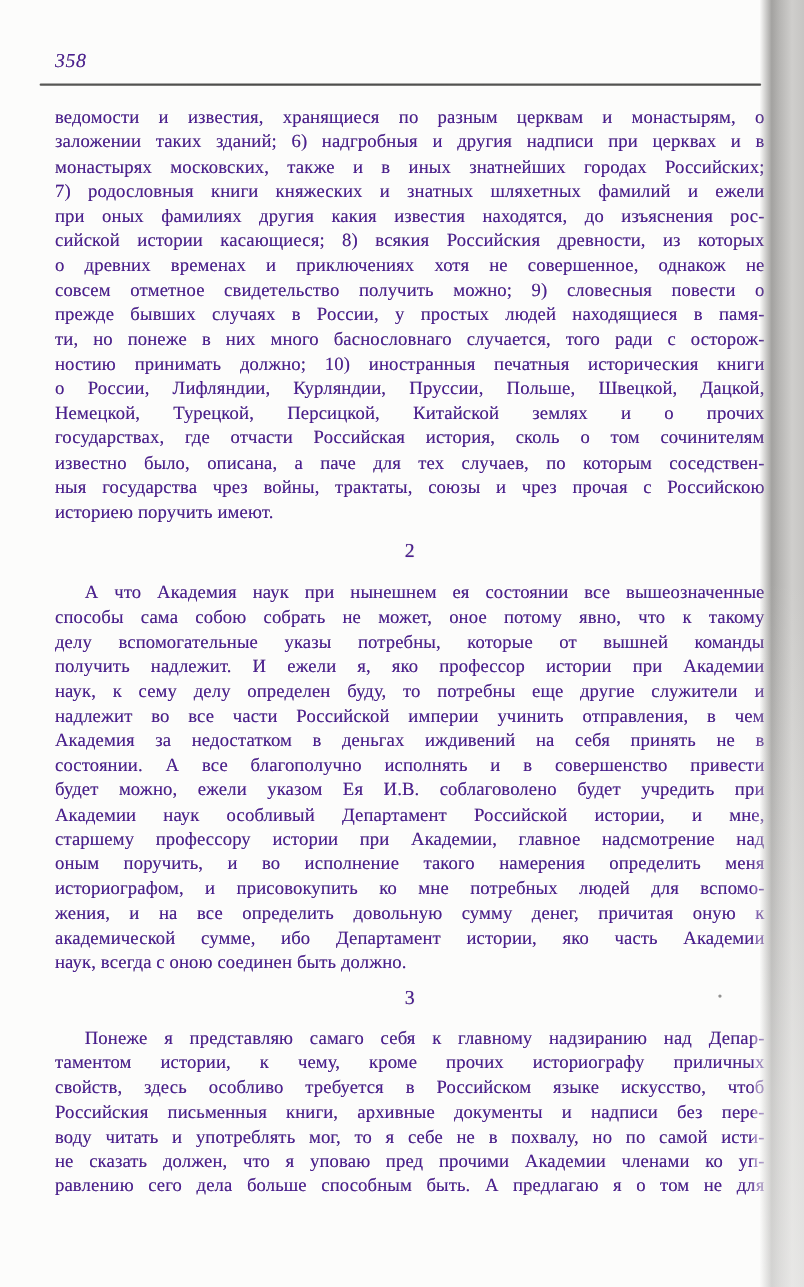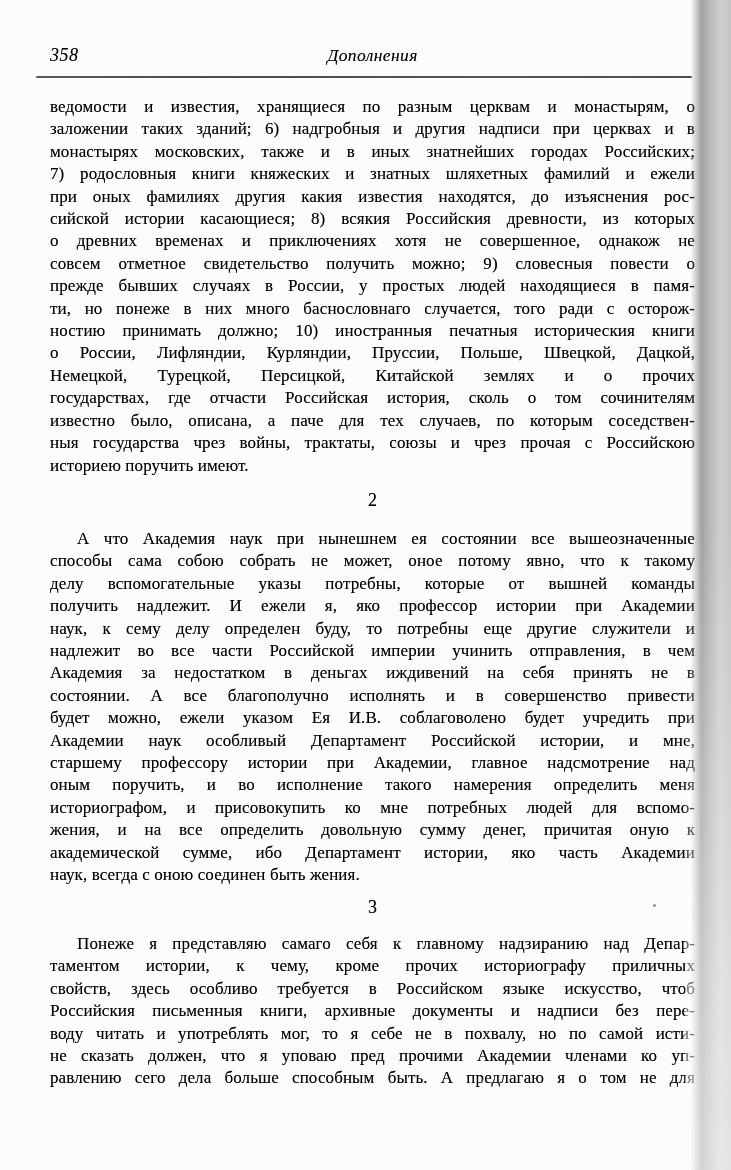--- a/index.html
+++ b/index.html
@@ -7,21 +7,21 @@
     padding: 0;
     background: #fcfcfb;
   }
   .page {
     position: relative;
     width: 731px;
     height: 1170px;
     background: #fcfcfb;
     overflow: hidden;
     font-family: "Liberation Serif", serif;
-    color: #000000;
+    color: #4c1d95;
   }
   
   .page-number {
     position: absolute;
     left: 50px;
     top: 45px;
     font-size: 18px;
     font-style: italic;
     letter-spacing: 0.5px;
     text-shadow: 0 0 0.6px rgba(46,45,43,0.5);
@@ -109,21 +109,20 @@
       linear-gradient(90deg, rgba(252,252,251,0) 0%, rgba(252,252,251,0) 12%, #a3a2a0 36%, #b7b6b4 52%, #cfcecc 76%, #c6c5c3 100%);
   }
 </style>
 </head>
 <body>
 
 <div class="page">
 
   <div class="page-number">358</div>
 
-  <div class="running-title">Дополнения</div>
 
   <div class="header-rule"></div>
 
   <div class="para p1">
       <div class="line">ведомости и известия, хранящиеся по разным церквам и монастырям, о</div>
       <div class="line">заложении таких зданий; 6) надгробныя и другия надписи при церквах и в</div>
       <div class="line">монастырях московских, также и в иных знатнейших городах Российских;</div>
       <div class="line">7) родословныя книги княжеских и знатных шляхетных фамилий и ежели</div>
       <div class="line">при оных фамилиях другия какия известия находятся, до изъяснения рос-</div>
       <div class="line">сийской истории касающиеся; 8) всякия Российския древности, из которых</div>
@@ -151,21 +150,21 @@
       <div class="line">надлежит во все части Российской империи учинить отправления, в чем</div>
       <div class="line">Академия за недостатком в деньгах иждивений на себя принять не в</div>
       <div class="line">состоянии. А все благополучно исполнять и в совершенство привести</div>
       <div class="line">будет можно, ежели указом Ея И.В. соблаговолено будет учредить при</div>
       <div class="line">Академии наук особливый Департамент Российской истории, и мне,</div>
       <div class="line">старшему профессору истории при Академии, главное надсмотрение над</div>
       <div class="line">оным поручить, и во исполнение такого намерения определить меня</div>
       <div class="line">историографом, и присовокупить ко мне потребных людей для вспомо-</div>
       <div class="line">жения, и на все определить довольную сумму денег, причитая оную к</div>
       <div class="line">академической сумме, ибо Департамент истории, яко часть Академии</div>
-      <div class="line">наук, всегда с оною соединен быть жения.</div>
+      <div class="line">наук, всегда с оною соединен быть должно.</div>
     </div>
 
   <div class="section-heading h3pos">3</div>
 
   <div class="para p3 indent cont">
       <div class="line">Понеже я представляю самаго себя к главному надзиранию над Депар-</div>
       <div class="line">таментом истории, к чему, кроме прочих историографу приличных</div>
       <div class="line">свойств, здесь особливо требуется в Российском языке искусство, чтоб</div>
       <div class="line">Российския письменныя книги, архивные документы и надписи без пере-</div>
       <div class="line">воду читать и употреблять мог, то я себе не в похвалу, но по самой исти-</div>

